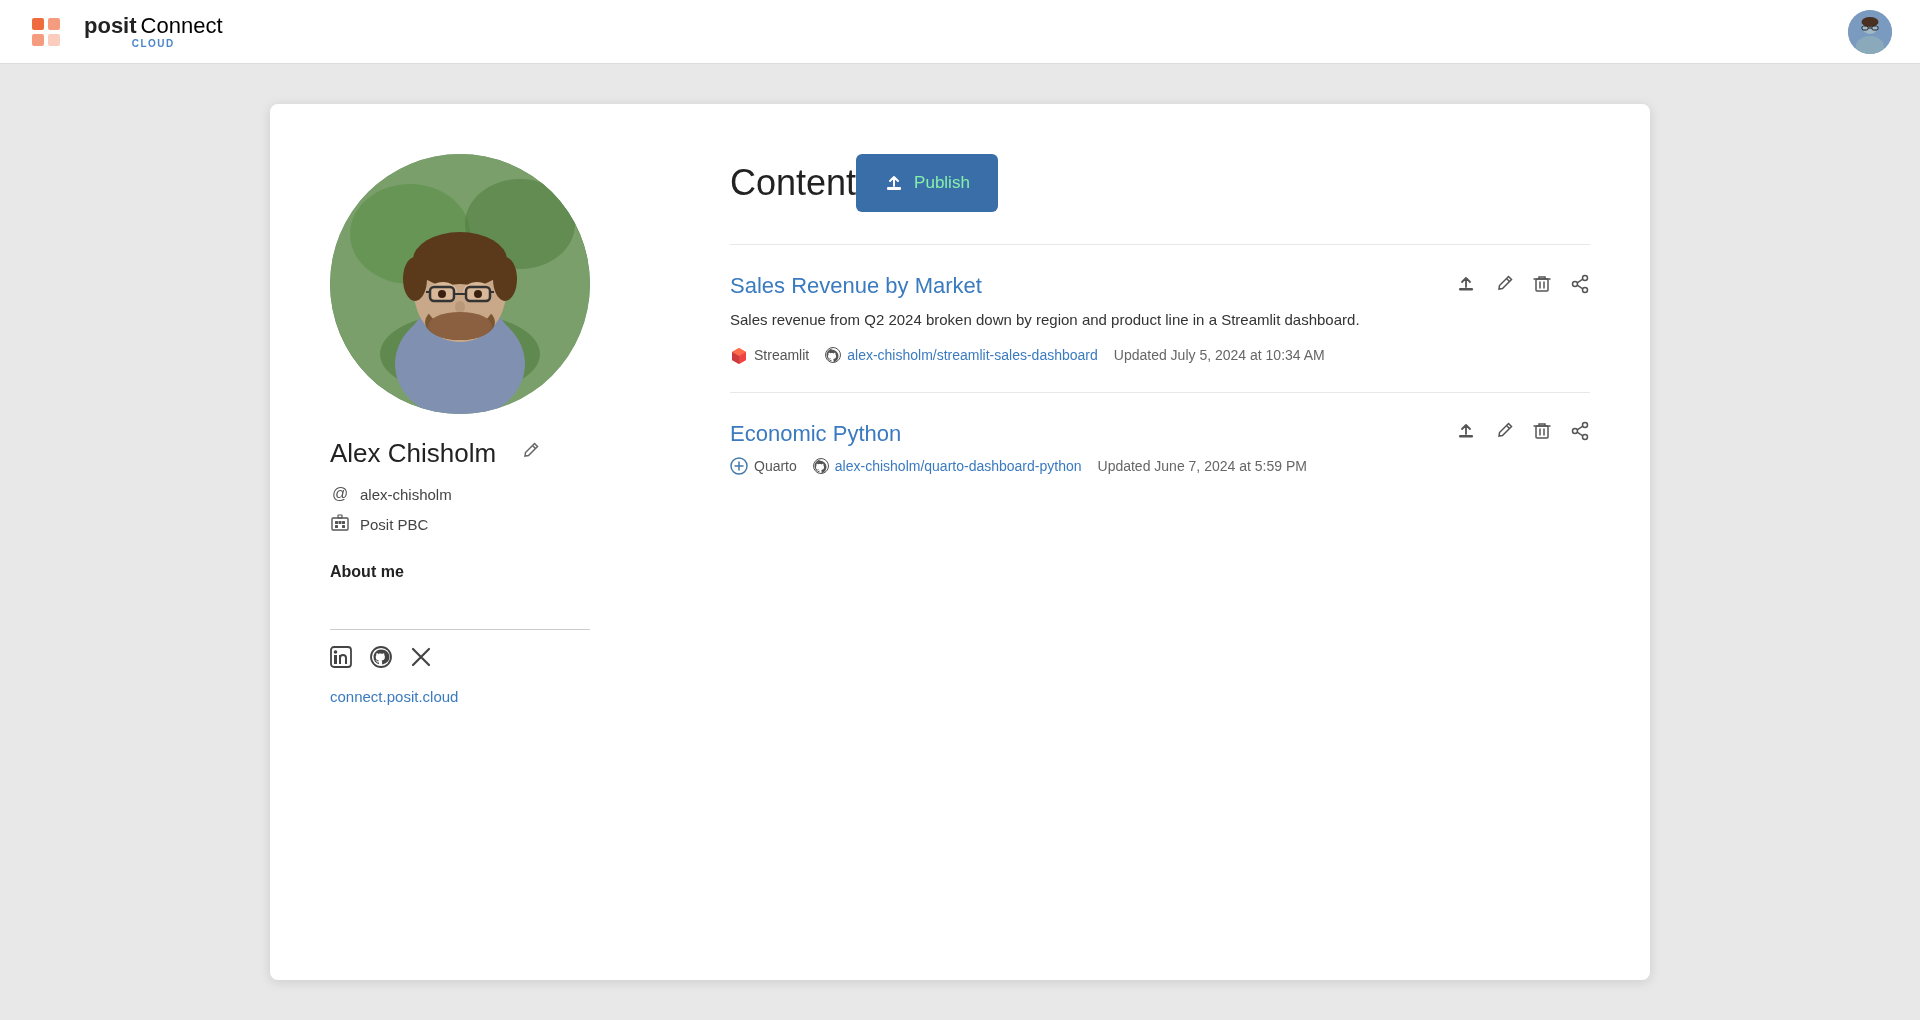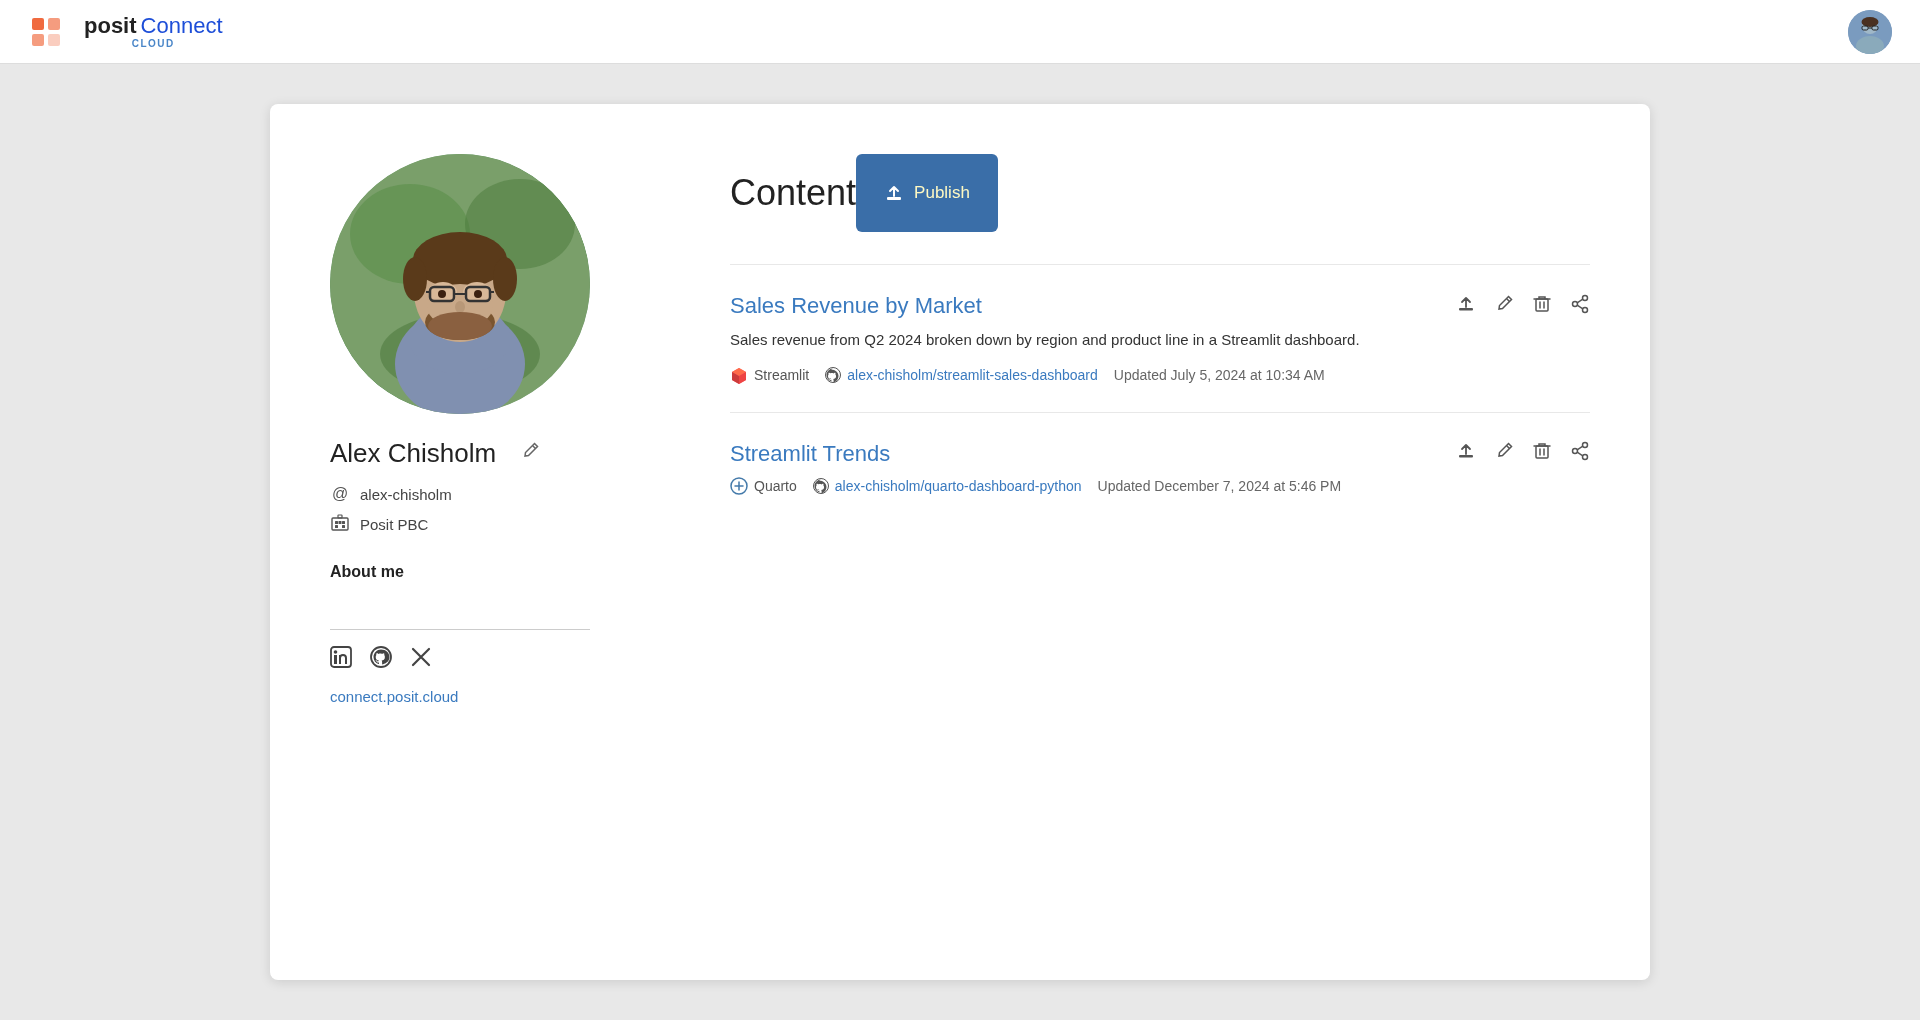--- a/index.html
+++ b/index.html
@@ -186,24 +186,24 @@
       justify-content: flex-start;
       margin-bottom: 32px;
     }
     .content-title {
       font-size: 36px;
       font-weight: 300;
       color: #222;
     }
     .publish-btn {
       background: #3a6ea8;
-      color: #fef9c3;
+      color: #86efac;
       border: none;
       border-radius: 6px;
-      padding: 29px 28px;
+      padding: 19px 28px;
       font-size: 17px;
       font-weight: 500;
       cursor: pointer;
       display: flex;
       align-items: center;
       gap: 10px;
     }
 
     
     .content-item {
@@ -269,21 +269,21 @@
 
     <svg class="logo-icon" viewBox="0 0 36 36" fill="none" xmlns="http://www.w3.org/2000/svg">
       <rect x="4" y="4" width="12" height="12" rx="2" fill="#ee5a2a" opacity="0.9"></rect>
       <rect x="20" y="4" width="12" height="12" rx="2" fill="#ee5a2a" opacity="0.6"></rect>
       <rect x="4" y="20" width="12" height="12" rx="2" fill="#ee5a2a" opacity="0.6"></rect>
       <rect x="20" y="20" width="12" height="12" rx="2" fill="#ee5a2a" opacity="0.3"></rect>
     </svg>
     <div class="logo-text">
       <div style="display:flex;align-items:baseline;gap:4px;">
         <span style="font-size:22px;font-weight:700;color:#222;">posit</span>
-        <span style="font-size:22px;font-weight:300;color:#1d4ed8;">Connect</span>
+        <span style="font-size:22px;font-weight:300;color:#000000;">Connect</span>
       </div>
       <span class="logo-cloud">CLOUD</span>
     </div>
   </div>
   <div class="avatar-circle">
     <svg width="44" height="44" viewBox="0 0 44 44">
 
       <circle cx="22" cy="22" r="22" fill="#7a9bbf"></circle>
 
       <circle cx="22" cy="16" r="8" fill="#a0b8c8"></circle>
@@ -471,21 +471,21 @@
               <path d="M8 1.5C4.5 1.5 1.5 4.5 1.5 8c0 2.9 1.9 5.4 4.5 6.3.3.1.4-.1.4-.3v-1.2c-1.8.4-2.2-.4-2.3-.8-.1-.2-.4-.7-.7-.9-.2-.1-.4-.3 0-.3.4 0 .7.4.8.6.4.8 1.2.6 1.5.5.1-.3.3-.6.5-.7C4.4 11.9 3 11.4 3 9.1c0-.7.2-1.3.6-1.7-.1-.2-.3-.8.1-1.7 0 0 .5-.2 1.8.6.5-.1 1-.2 1.5-.2.5 0 1 .1 1.5.3 1.3-.8 1.8-.7 1.8-.7.4.9.1 1.5.1 1.7.4.4.7 1 .7 1.7 0 2.3-1.5 2.8-2.9 3 .2.2.4.6.4 1.2v1.8c0 .2.1.4.4.3 2.6-.9 4.5-3.4 4.5-6.3 0-3.5-3-6.5-7.5-6.5z" fill="#555"></path>
             </svg>
             <a class="github-link" href="#">alex-chisholm/streamlit-sales-dashboard</a>
           </div>
           <span class="updated-text">Updated July 5, 2024 at 10:34 AM</span>
         </div>
       </div>
 
       <div class="content-item">
         <div class="content-item-header">
-          <a class="content-item-title" href="#">Streamlit Trends</a>
+          <a class="content-item-title" href="#">Economic Python</a>
           <div class="content-item-actions">
             <span class="action-icon" title="Deploy">
               <svg width="20" height="20" viewBox="0 0 20 20" fill="none">
                 <path d="M10 13V4m-4 4l4-4 4 4" stroke="#555" stroke-width="1.8" stroke-linecap="round" stroke-linejoin="round"></path>
                 <rect x="3" y="14" width="14" height="2.5" rx="1" fill="#555"></rect>
               </svg>
             </span>
             <span class="action-icon" title="Edit">
               <svg width="20" height="20" viewBox="0 0 20 20" fill="none">
                 <path d="M14.5 2.5l3 3-9 9-3.5.5.5-3.5 9-9z" stroke="#555" stroke-width="1.5" fill="none"></path>
@@ -517,19 +517,19 @@
             </svg>
             <span>Quarto</span>
           </div>
           <div class="meta-badge">
             <svg width="16" height="16" viewBox="0 0 16 16" fill="none">
               <circle cx="8" cy="8" r="7.5" stroke="#555" stroke-width="1" fill="none"></circle>
               <path d="M8 1.5C4.5 1.5 1.5 4.5 1.5 8c0 2.9 1.9 5.4 4.5 6.3.3.1.4-.1.4-.3v-1.2c-1.8.4-2.2-.4-2.3-.8-.1-.2-.4-.7-.7-.9-.2-.1-.4-.3 0-.3.4 0 .7.4.8.6.4.8 1.2.6 1.5.5.1-.3.3-.6.5-.7C4.4 11.9 3 11.4 3 9.1c0-.7.2-1.3.6-1.7-.1-.2-.3-.8.1-1.7 0 0 .5-.2 1.8.6.5-.1 1-.2 1.5-.2.5 0 1 .1 1.5.3 1.3-.8 1.8-.7 1.8-.7.4.9.1 1.5.1 1.7.4.4.7 1 .7 1.7 0 2.3-1.5 2.8-2.9 3 .2.2.4.6.4 1.2v1.8c0 .2.1.4.4.3 2.6-.9 4.5-3.4 4.5-6.3 0-3.5-3-6.5-7.5-6.5z" fill="#555"></path>
             </svg>
             <a class="github-link" href="#">alex-chisholm/quarto-dashboard-python</a>
           </div>
-          <span class="updated-text">Updated December 7, 2024 at 5:46 PM</span>
+          <span class="updated-text">Updated June 7, 2024 at 5:59 PM</span>
         </div>
       </div>
 
     </main>
   </div>
 </div>
 
 </body></html>

